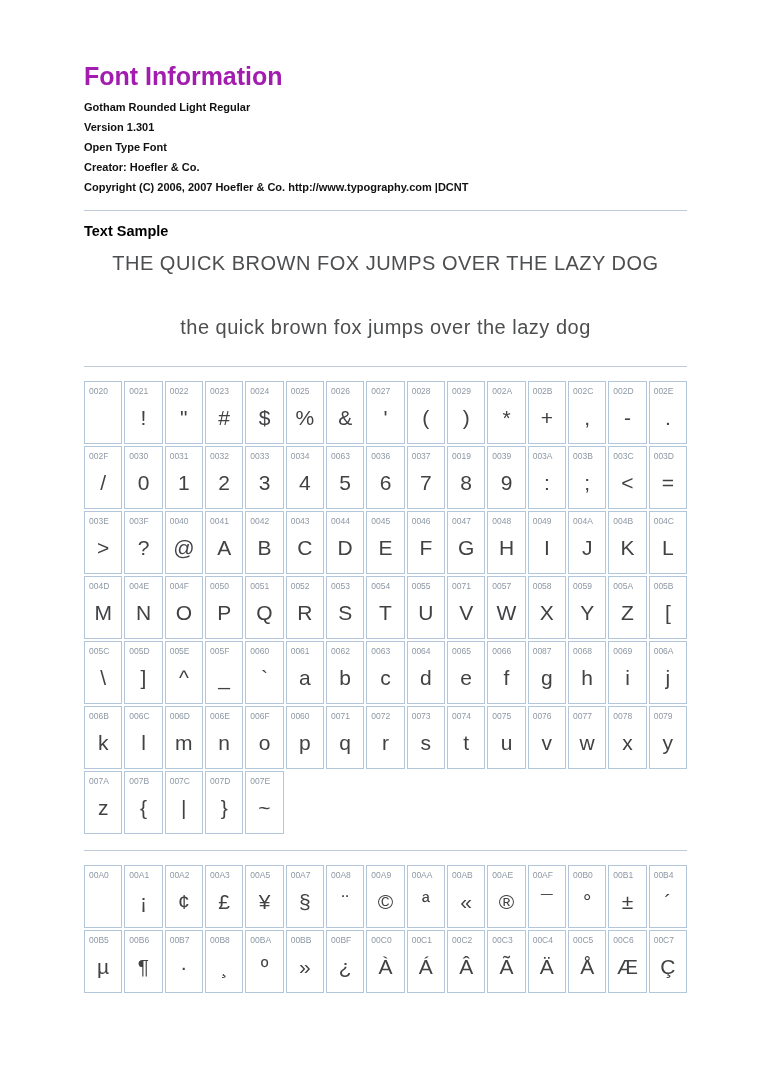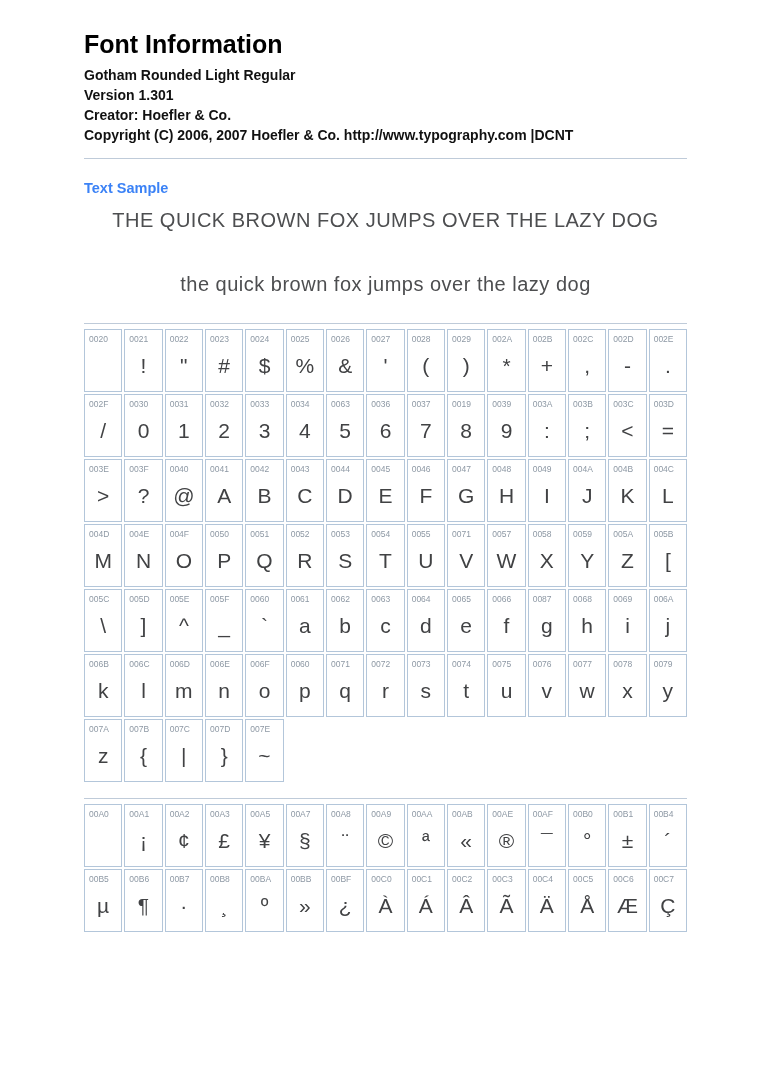--- a/index.html
+++ b/index.html
@@ -12,71 +12,71 @@
     position: relative;
     overflow: hidden;
   }
   .content {
     position: absolute;
     left: 84px;
     top: 0;
     width: 603px;
   }
   .doc-title {
-    margin-top: 30px;
+    margin-top: 62px;
     font-size: 25px;
     font-weight: bold;
-    color: #000000;
+    color: #a21caf;
     letter-spacing: 0px;
   }
   .meta {
     margin-top: 6px;
   }
   .meta-line {
-    font-size: 14px;
+    font-size: 11px;
     font-weight: bold;
     color: #111111;
     line-height: 20px;
     white-space: nowrap;
   }
   .divider {
     border: none;
     border-top: 1px solid #bfcbd9;
     height: 0;
     margin: 0;
   }
   .divider-1 { margin-top: 13px; }
   .divider-2 { margin-top: 27px; }
   .divider-3 { margin-top: 16px; }
   .section-heading {
     font-size: 14.5px;
     font-weight: bold;
-    color: #3b82f6;
-    margin-top: 21px;
+    color: #000000;
+    margin-top: 12px;
   }
   .sample-upper {
     margin-top: 13px;
     text-align: center;
     font-size: 20px;
     font-weight: 300;
     color: #4d4e50;
     letter-spacing: 0.5px;
     white-space: nowrap;
   }
   .sample-lower {
     margin-top: 41px;
     text-align: center;
     font-size: 20px;
     font-weight: 300;
     color: #4d4e50;
     letter-spacing: 0.5px;
     white-space: nowrap;
   }
   .char-grid {
-    margin-top: 5px;
+    margin-top: 14px;
     display: grid;
     grid-template-columns: repeat(15, 1fr);
     gap: 2px;
     width: 603px;
   }
   .char-cell {
     border: 1px solid #b3c6da;
     height: 63px;
     background: #ffffff;
     display: flex;
@@ -105,20 +105,21 @@
 </head>
 <body>
 
 <div class="content">
 
   <h1 class="doc-title">Font Information</h1>
 
   <div class="meta">
     <div class="meta-line">Gotham Rounded Light Regular</div>
     <div class="meta-line">Version 1.301</div>
+    <div class="meta-line">Open Type Font</div>
     <div class="meta-line">Creator: Hoefler &amp; Co.</div>
     <div class="meta-line">Copyright (C) 2006, 2007 Hoefler &amp; Co. http://www.typography.com |DCNT</div>
   </div>
 
   <hr class="divider divider-1">
 
   <h2 class="section-heading">Text Sample</h2>
 
   <div class="sample-upper">THE QUICK BROWN FOX JUMPS OVER THE LAZY DOG</div>
 

